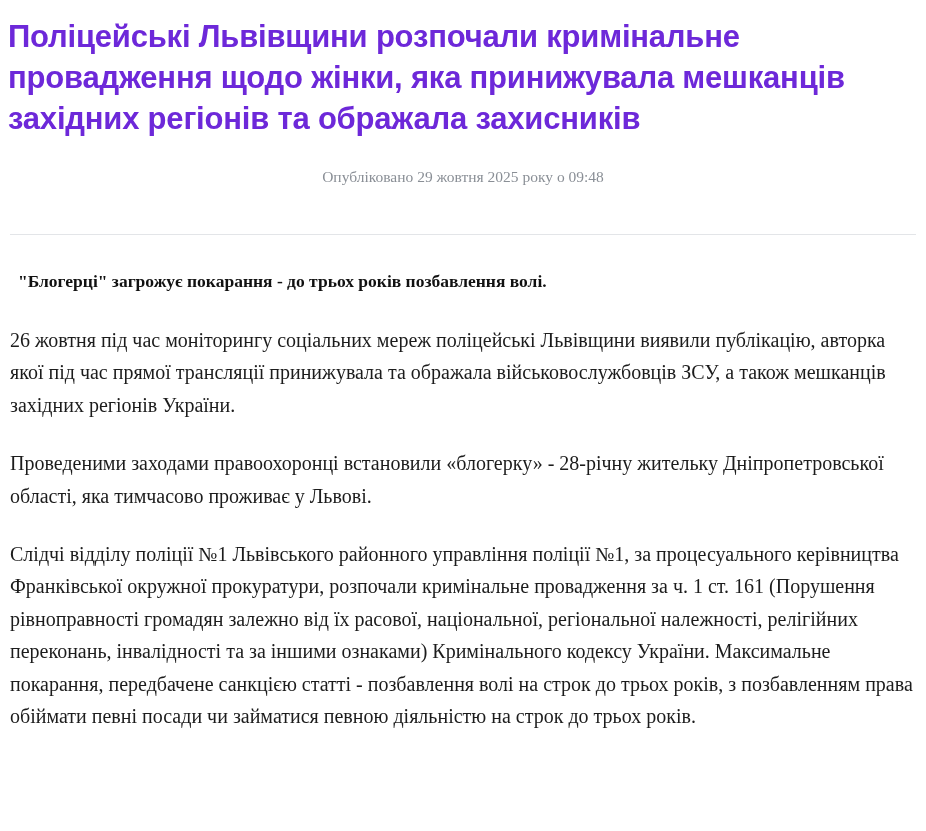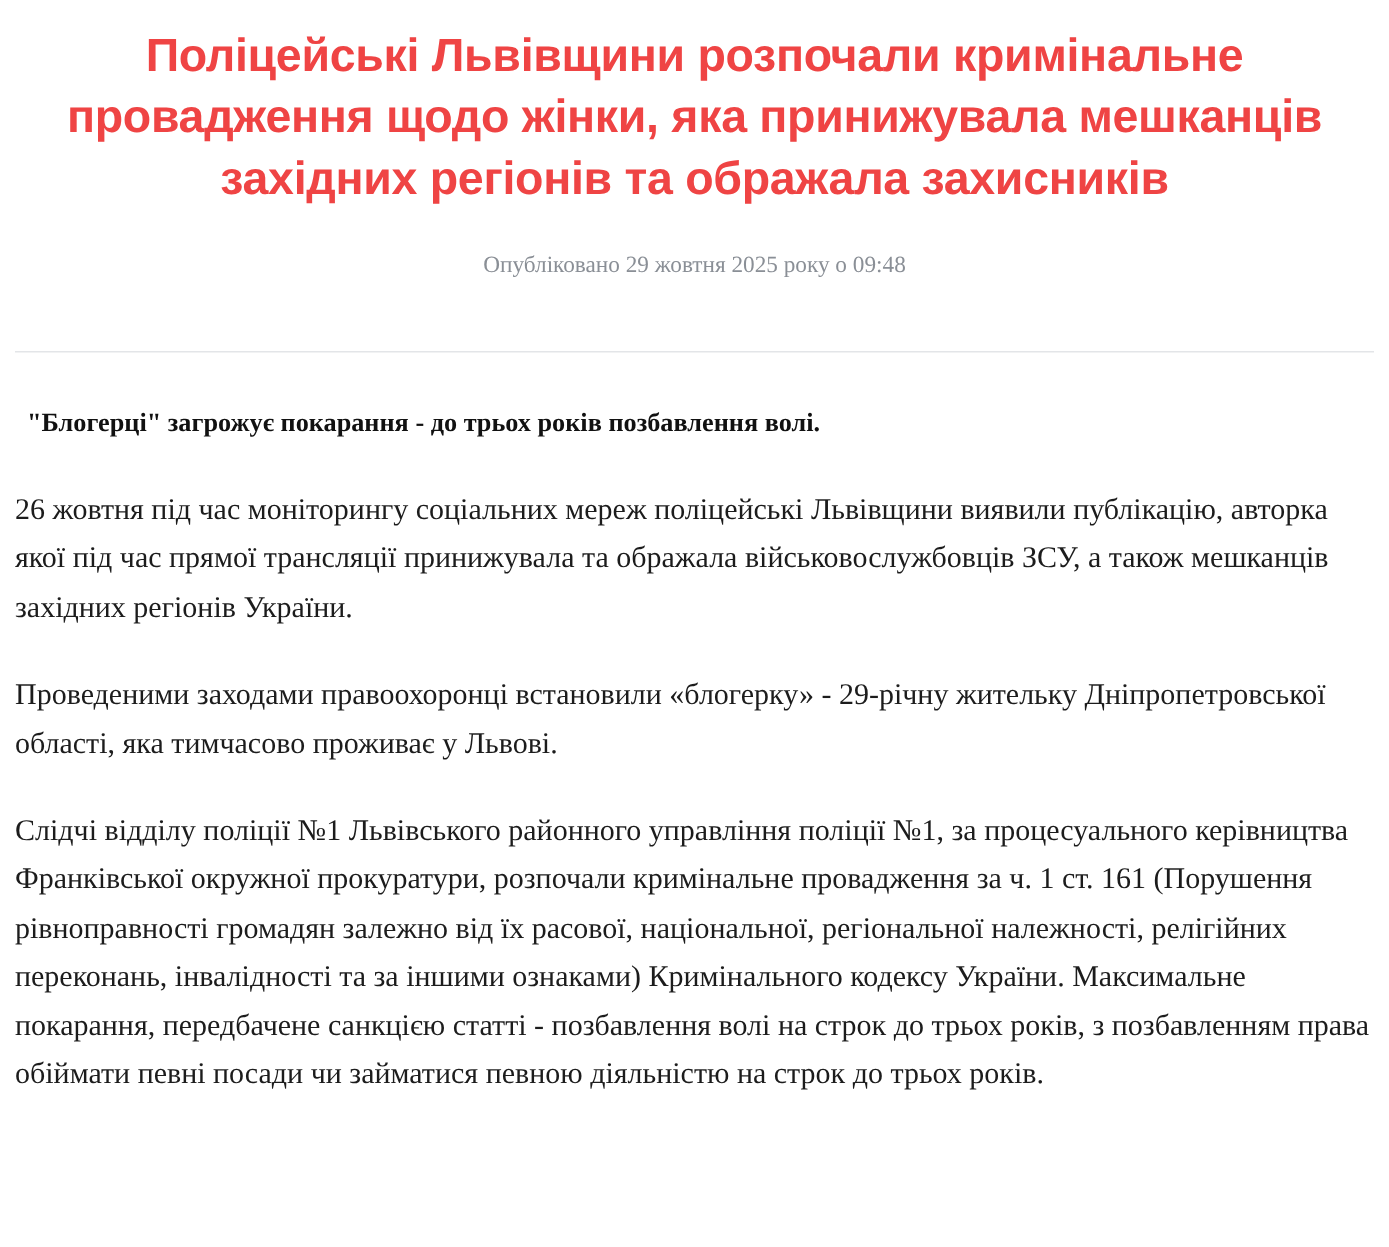--- a/index.html
+++ b/index.html
@@ -19,22 +19,22 @@
     box-sizing: border-box;
     padding: 0;
   }
   .headline {
     margin: 0;
     padding: 16px 8px 0 8px;
     font-family: "Liberation Sans", sans-serif;
     font-size: 31px;
     line-height: 1.33;
     font-weight: bold;
-    text-align: center;
-    color: #ef4444;
+    text-align: left;
+    color: #6d28d9;
     letter-spacing: -0.2px;
   }
   .published {
     margin: 0;
     padding: 28px 0 0 0;
     text-align: center;
     font-size: 15.5px;
     color: #8a8f96;
     font-family: "Liberation Serif", serif;
   }
@@ -75,17 +75,17 @@
 
   <h1 class="headline">Поліцейські Львівщини розпочали кримінальне провадження щодо жінки, яка принижувала мешканців західних регіонів та ображала захисників</h1>
 
   <div class="published">Опубліковано 29 жовтня 2025 року о 09:48</div>
 
   <div class="divider"></div>
 
   <div class="body-block">
     <div class="lede">"Блогерці" загрожує покарання - до трьох років позбавлення волі.</div>
     <p class="para">26 жовтня під час моніторингу соціальних мереж поліцейські Львівщини виявили публікацію, авторка якої під час прямої трансляції принижувала та ображала військовослужбовців ЗСУ, а також мешканців західних регіонів України.</p>
-    <p class="para">Проведеними заходами правоохоронці встановили «блогерку» - 29-річну жительку Дніпропетровської області, яка тимчасово проживає у Львові.</p>
+    <p class="para">Проведеними заходами правоохоронці встановили «блогерку» - 28-річну жительку Дніпропетровської області, яка тимчасово проживає у Львові.</p>
     <p class="para">Слідчі відділу поліції №1 Львівського районного управління поліції №1, за процесуального керівництва Франківської окружної прокуратури, розпочали кримінальне провадження за ч. 1 ст. 161 (Порушення рівноправності громадян залежно від їх расової, національної, регіональної належності, релігійних переконань, інвалідності та за іншими ознаками) Кримінального кодексу України. Максимальне покарання, передбачене санкцією статті - позбавлення волі на строк до трьох років, з позбавленням права обіймати певні посади чи займатися певною діяльністю на строк до трьох років.</p>
   </div>
 
 </div>
 
 </body></html>

